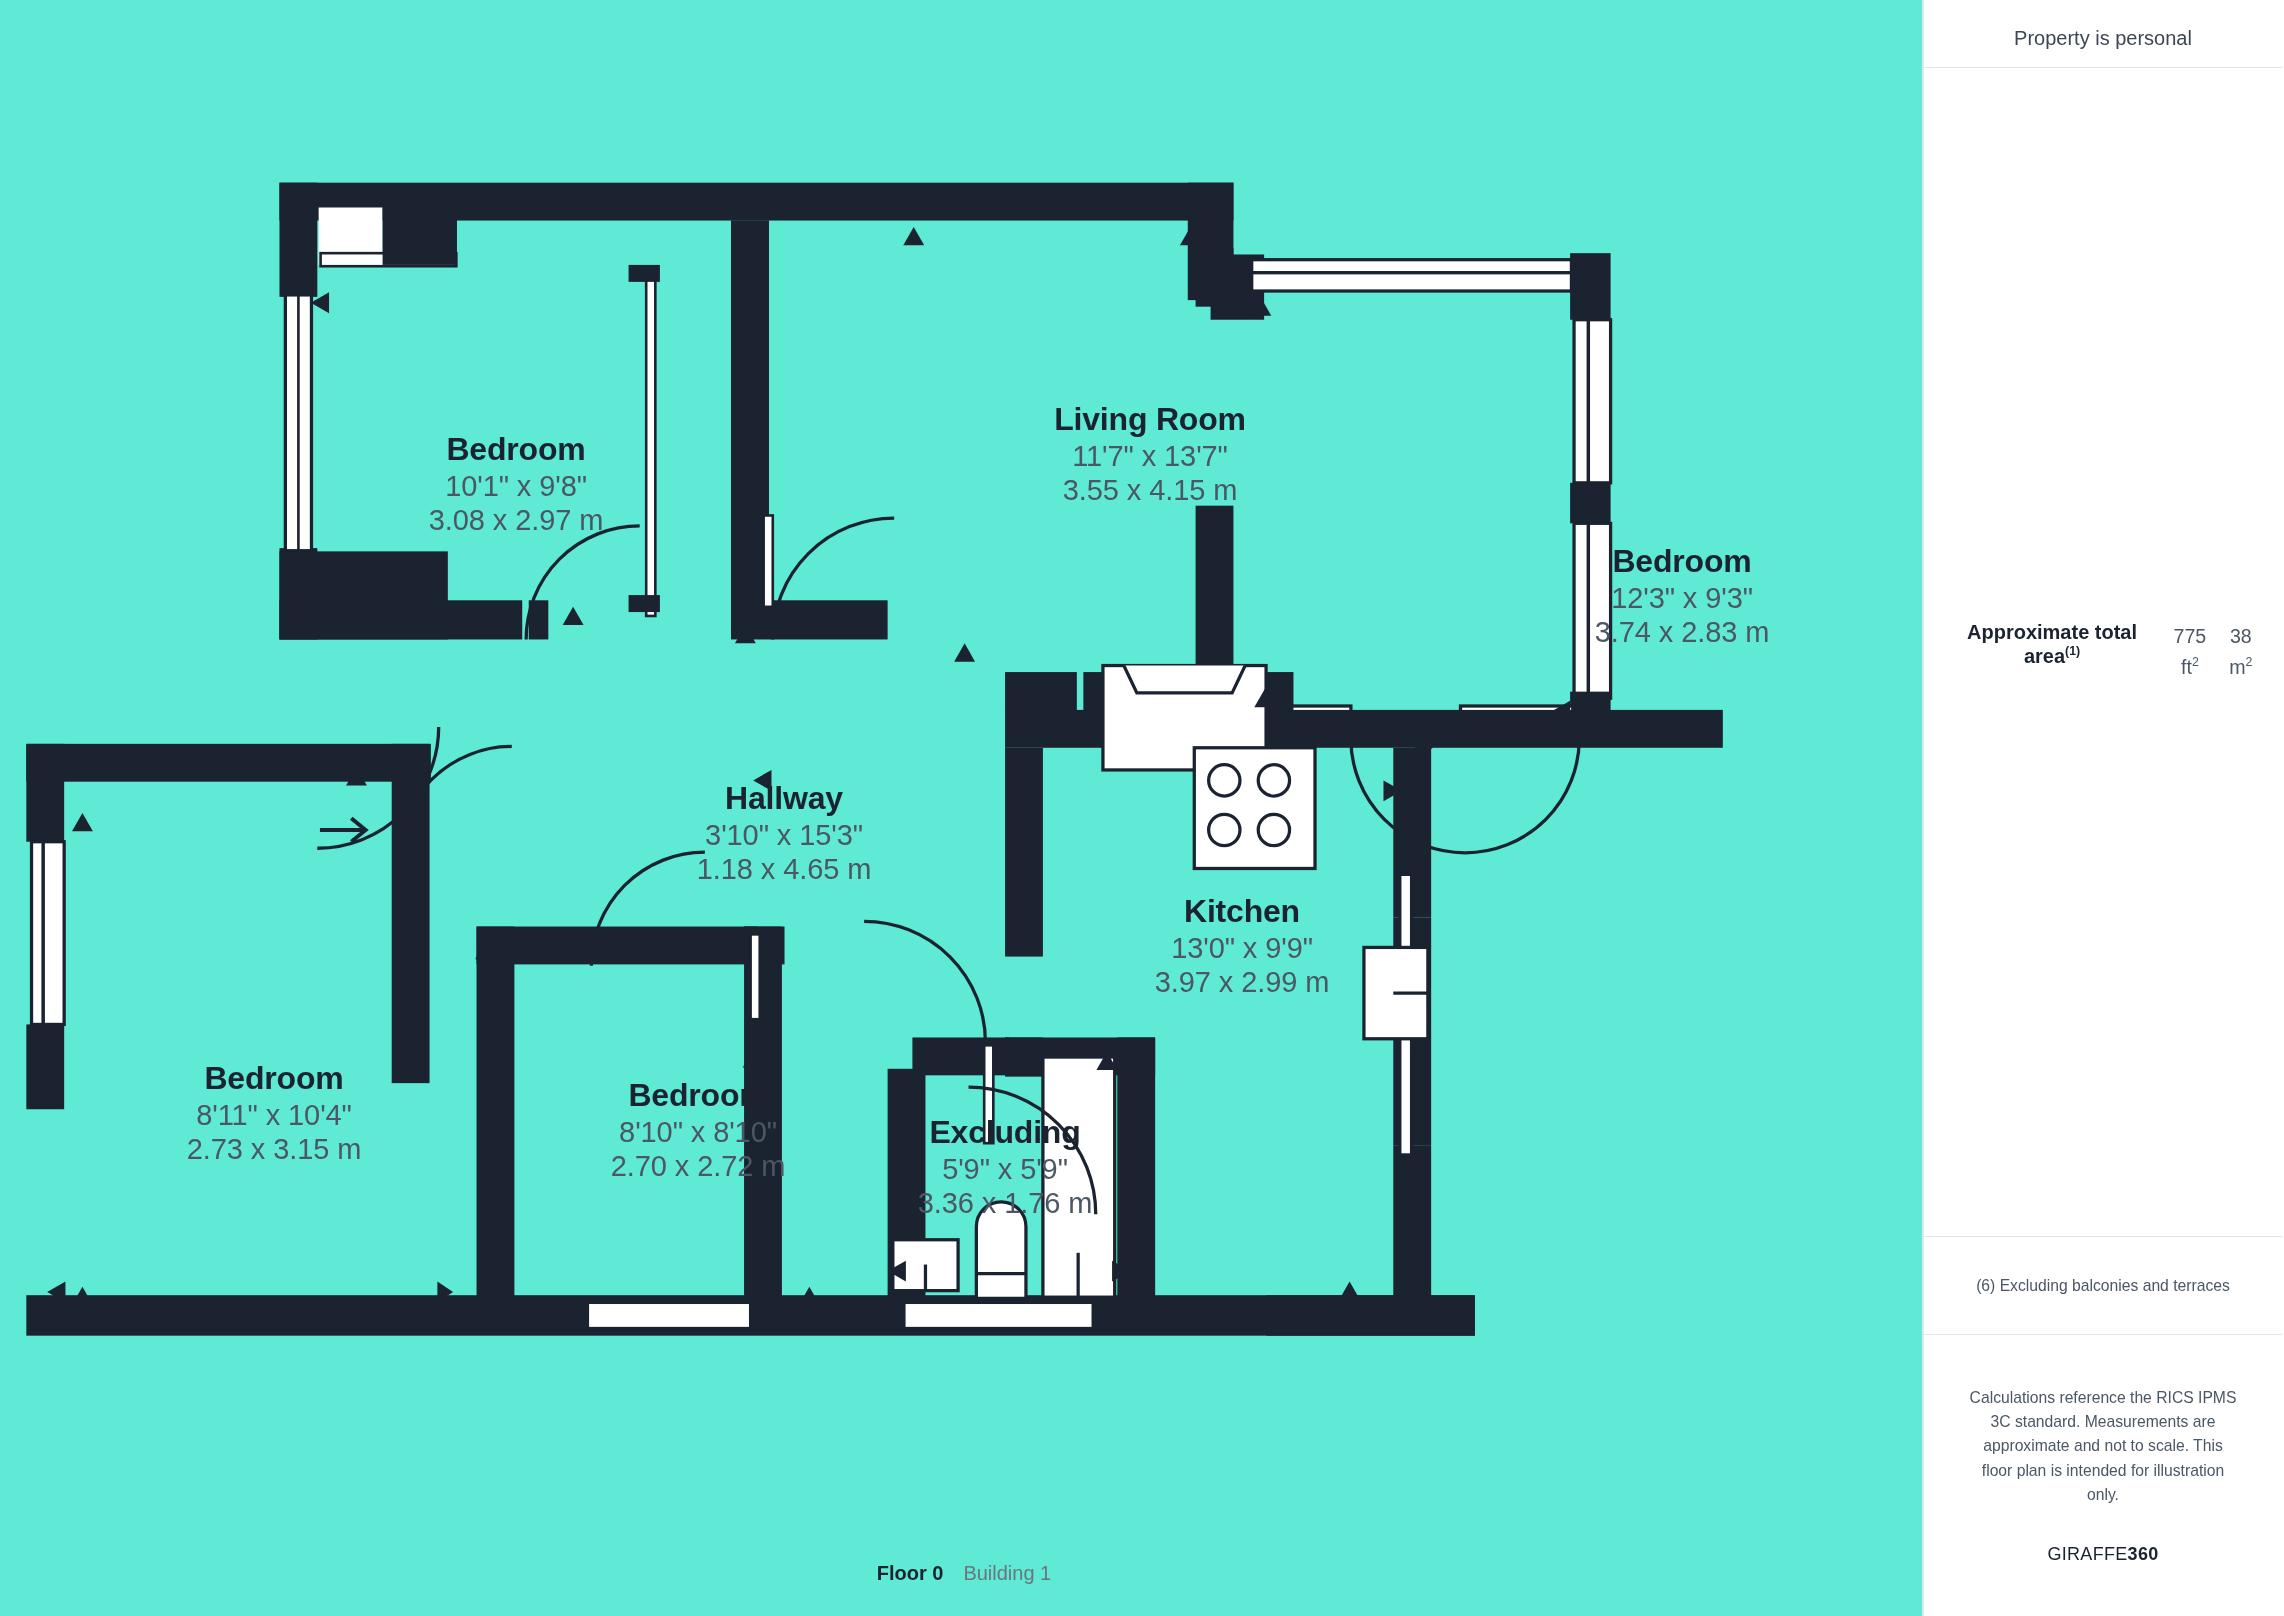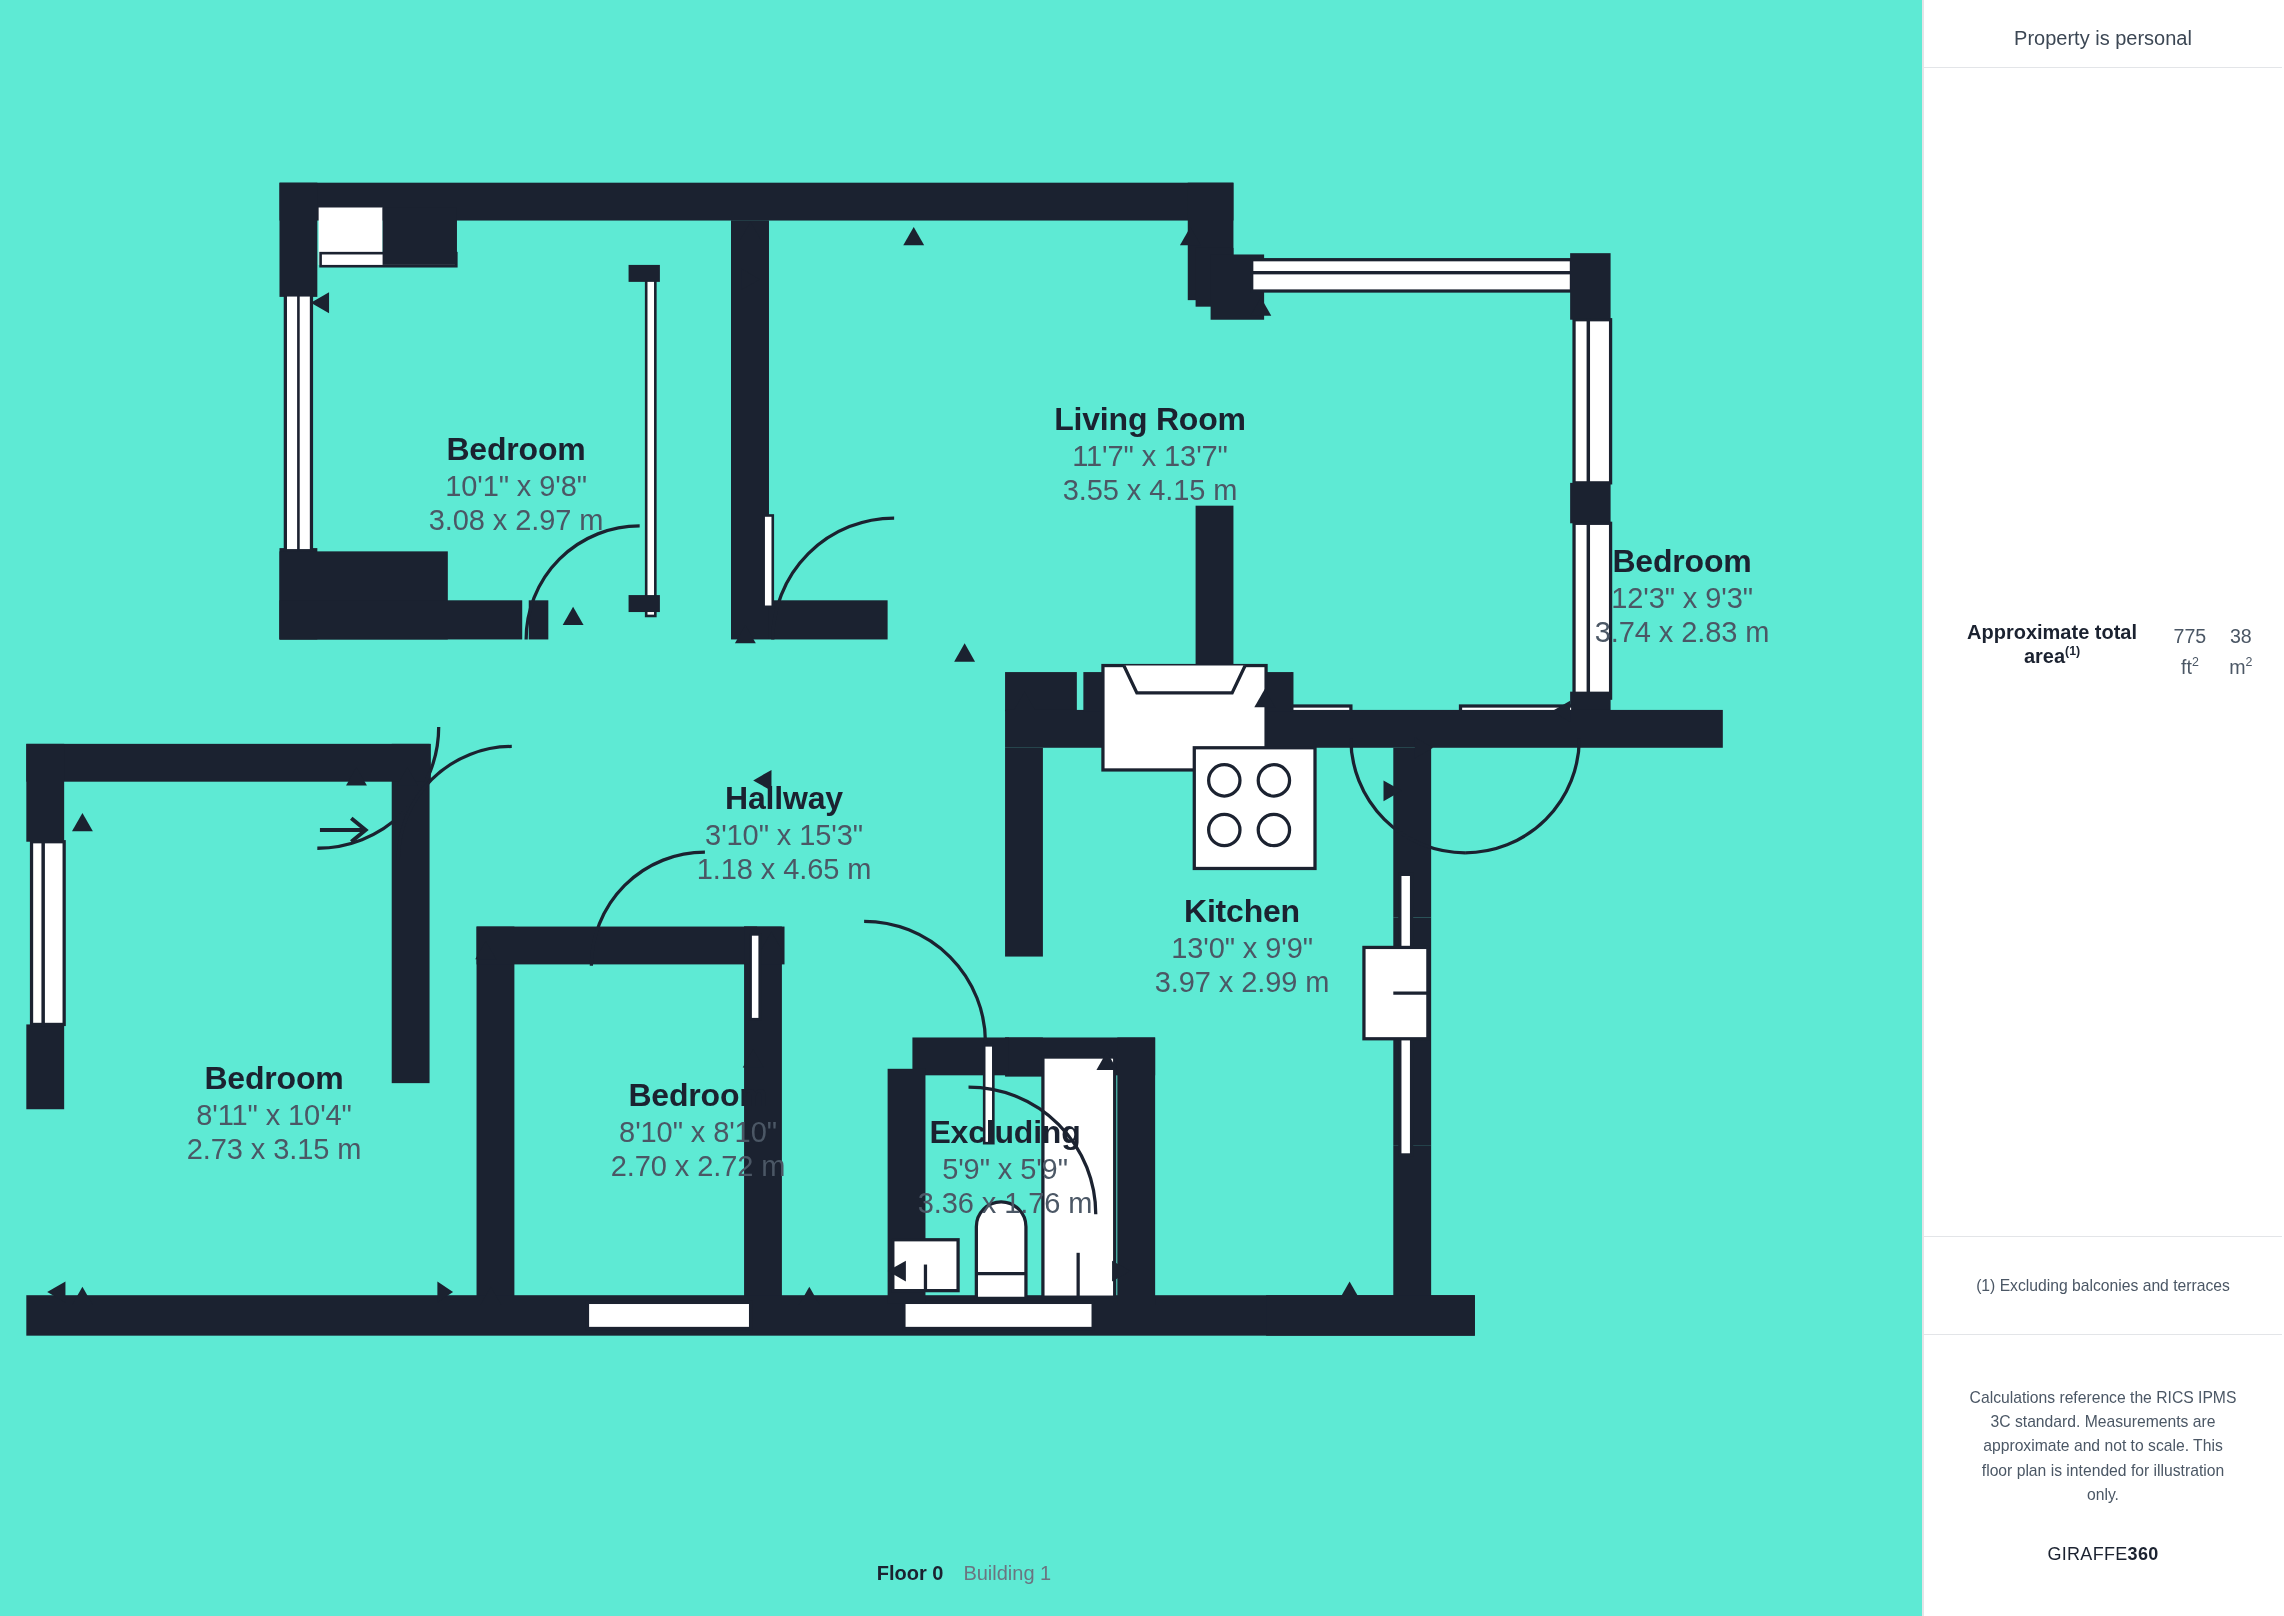--- a/index.html
+++ b/index.html
@@ -362,21 +362,21 @@
       </div>
       <div class="area-val">
         <span>775 ft</span><sup>2</sup>
       </div>
       <div class="area-val">
         <span>38 m</span><sup>2</sup>
       </div>
     </div>
 
     <div class="sb-block sb-note1">
-      <div>(1) Excluding balconies and terraces</div>
+      <div>(6) Excluding balconies and terraces</div>
     </div>
 
     <div class="sb-block sb-note2">
       <div class="disclaimer">Calculations reference the RICS IPMS 3C standard. Measurements are approximate and not to scale. This floor plan is intended for illustration only.</div>
       <div class="g360">
         <span>GIRAFFE</span><b>360</b>
       </div>
     </div>
 
   </div>

